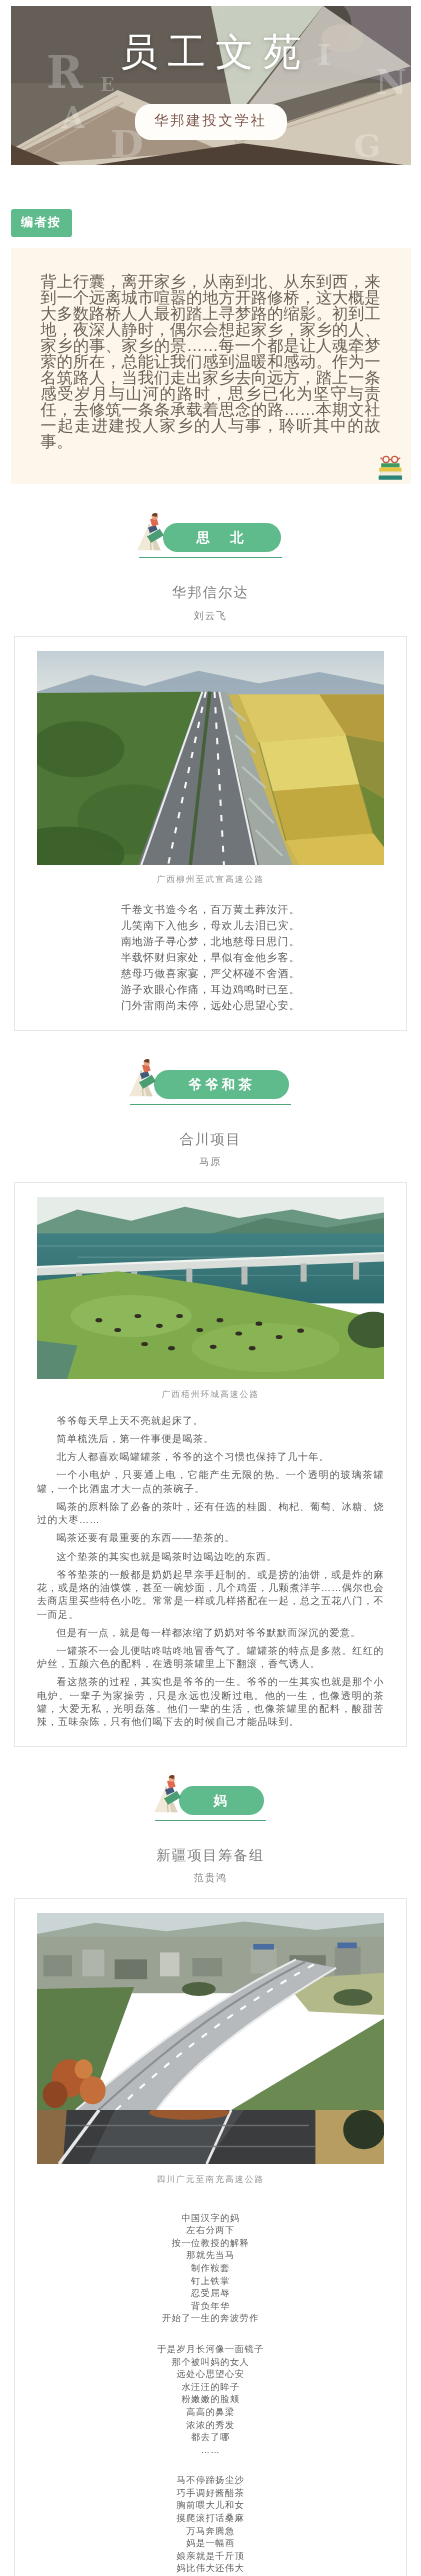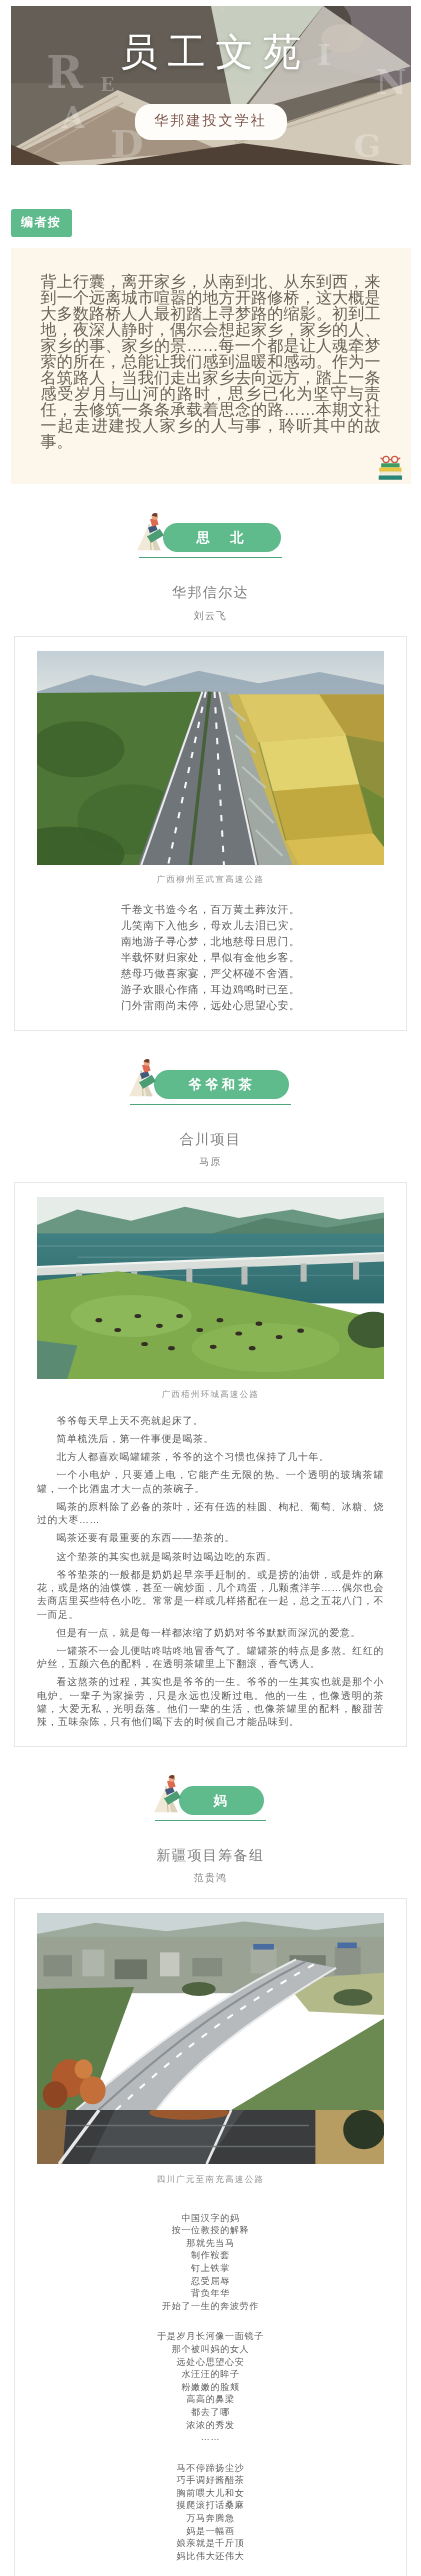--- a/index.html
+++ b/index.html
@@ -335,37 +335,38 @@
           <path d="M40 22 H420 M60 52 H430" stroke="#74777a" stroke-width="2" opacity=".8"></path>
           <rect x="430" width="106" height="77" fill="#b79d62"></rect>
           <ellipse cx="505" cy="28" rx="32" ry="28" fill="#2c3826"></ellipse>
           <ellipse cx="235" cy="4" rx="62" ry="10" fill="#a85a28" opacity=".85"></ellipse>
         </svg>
       </div>
       <div class="caption">四川广元至南充高速公路</div>
       <div class="free-verse">
           <div class="stanza">
             <div class="fv-line">中国汉字的妈</div>
+            <div class="fv-line">左右分两下</div>
             <div class="fv-line">按一位教授的解释</div>
             <div class="fv-line">那就先当马</div>
             <div class="fv-line">制作鞍套</div>
             <div class="fv-line">钉上铁掌</div>
             <div class="fv-line">忍受屈辱</div>
             <div class="fv-line">背负年华</div>
             <div class="fv-line">开始了一生的奔波劳作</div>
           </div>
           <div class="stanza">
             <div class="fv-line">于是岁月长河像一面镜子</div>
             <div class="fv-line">那个被叫妈的女人</div>
             <div class="fv-line">远处心思望心安</div>
             <div class="fv-line">水汪汪的眸子</div>
             <div class="fv-line">粉嫩嫩的脸颊</div>
             <div class="fv-line">高高的鼻梁</div>
+            <div class="fv-line">浓浓的秀发</div>
             <div class="fv-line">都去了哪</div>
-            <div class="fv-line">浓浓的秀发</div>
             <div class="fv-line">……</div>
           </div>
           <div class="stanza">
             <div class="fv-line">马不停蹄扬尘沙</div>
             <div class="fv-line">巧手调好酱醋茶</div>
             <div class="fv-line">胸前喂大儿和女</div>
             <div class="fv-line">摸爬滚打话桑麻</div>
             <div class="fv-line">万马奔腾急</div>
             <div class="fv-line">妈是一幅画</div>
             <div class="fv-line">娘亲就是千斤顶</div>

